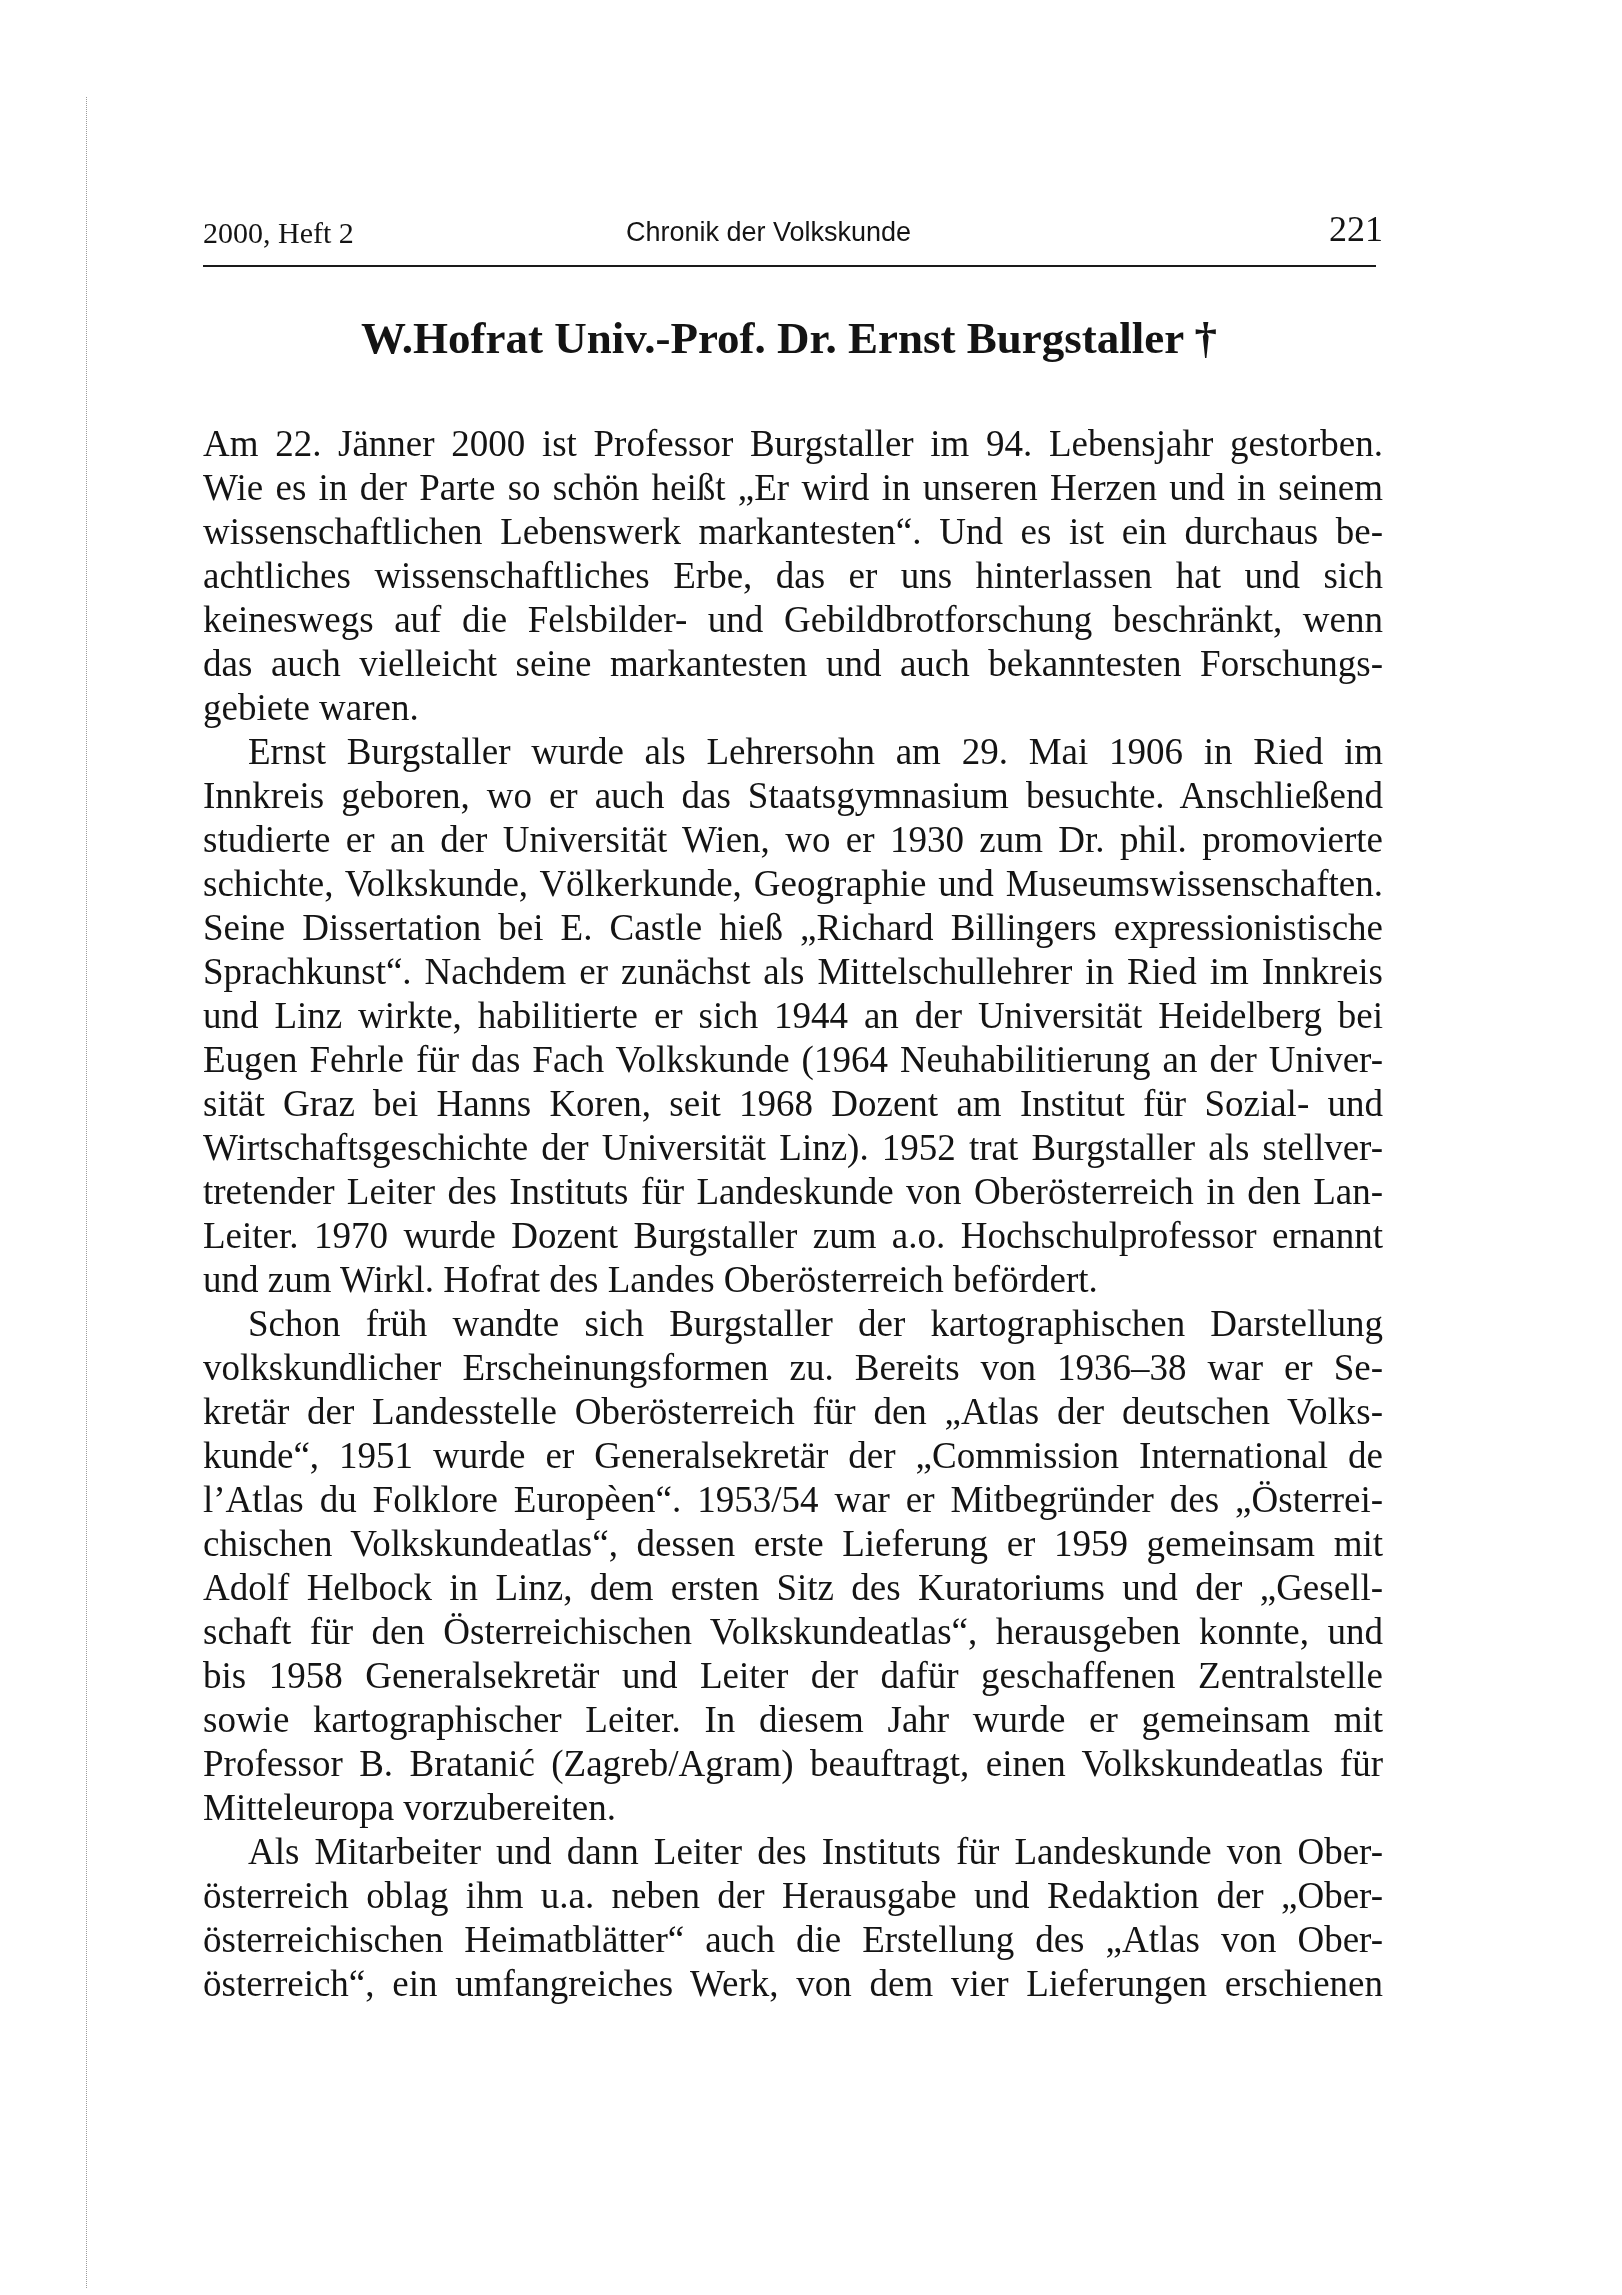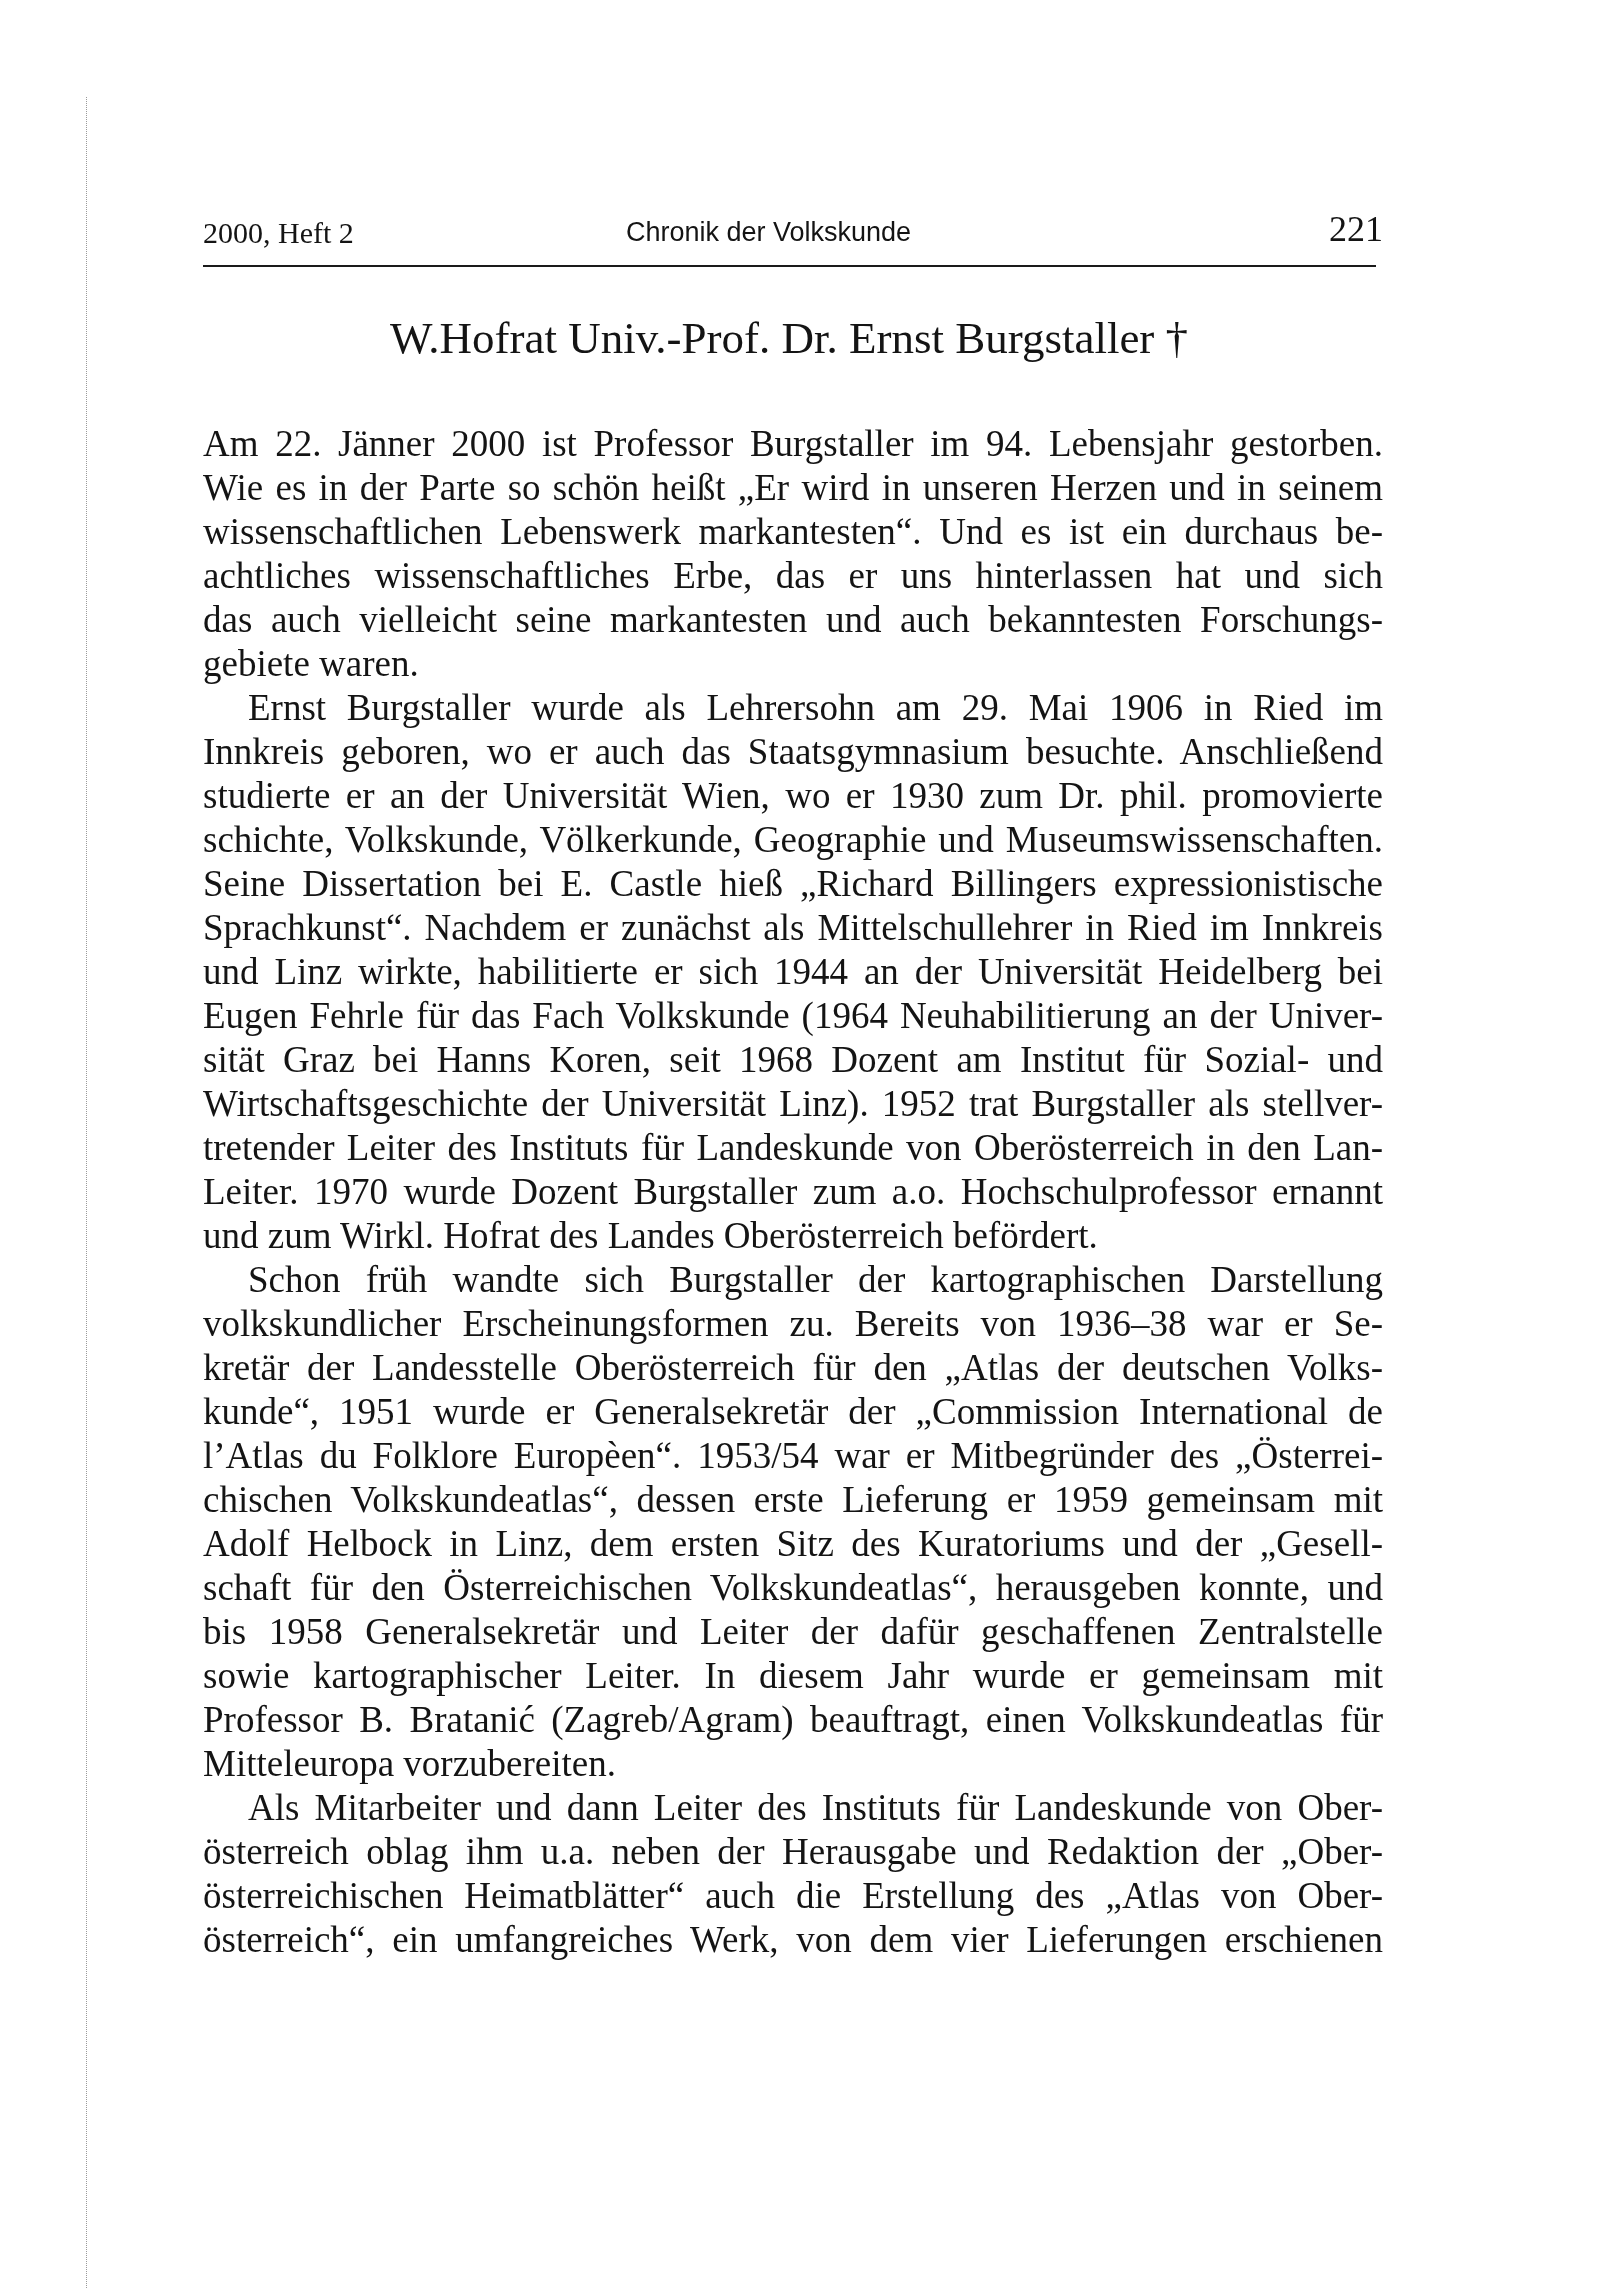--- a/index.html
+++ b/index.html
@@ -60,21 +60,21 @@
     top: 265px;
     height: 0;
     border-top: 2.4px solid #1a1a1a;
   }
   .article-title {
     position: absolute;
     left: 203px;
     width: 1180px;
     top: 312px;
     text-align: center;
-    font-weight: normal;
+    font-weight: bold;
     font-size: 45px;
     line-height: 52px;
     padding-right: 8px;
     box-sizing: border-box;
   }
   .article-body {
     position: absolute;
     left: 203px;
     width: 1180px;
     top: 422px;
@@ -110,20 +110,21 @@
 
 <h1 class="article-title" style="margin:0;">W.Hofrat Univ.-Prof. Dr. Ernst Burgstaller †</h1>
 
 <article class="article-body">
 
   <div>
     <span class="line">Am 22. Jänner 2000 ist Professor Burgstaller im 94. Lebensjahr gestorben.</span>
     <span class="line">Wie es in der Parte so schön heißt „Er wird in unseren Herzen und in seinem</span>
     <span class="line">wissenschaftlichen Lebenswerk markantesten“. Und es ist ein durchaus be-</span>
     <span class="line">achtliches wissenschaftliches Erbe, das er uns hinterlassen hat und sich</span>
+    <span class="line">keineswegs auf die Felsbilder- und Gebildbrotforschung beschränkt, wenn</span>
     <span class="line">das auch vielleicht seine markantesten und auch bekanntesten Forschungs-</span>
     <span class="line last">gebiete waren.</span>
   </div>
 
   <div>
     <span class="line indent">Ernst Burgstaller wurde als Lehrersohn am 29. Mai 1906 in Ried im</span>
     <span class="line">Innkreis geboren, wo er auch das Staatsgymnasium besuchte. Anschließend</span>
     <span class="line">studierte er an der Universität Wien, wo er 1930 zum Dr. phil. promovierte</span>
     <span class="line">schichte, Volkskunde, Völkerkunde, Geographie und Museumswissenschaften.</span>
     <span class="line">Seine Dissertation bei E. Castle hieß „Richard Billingers expressionistische</span>

